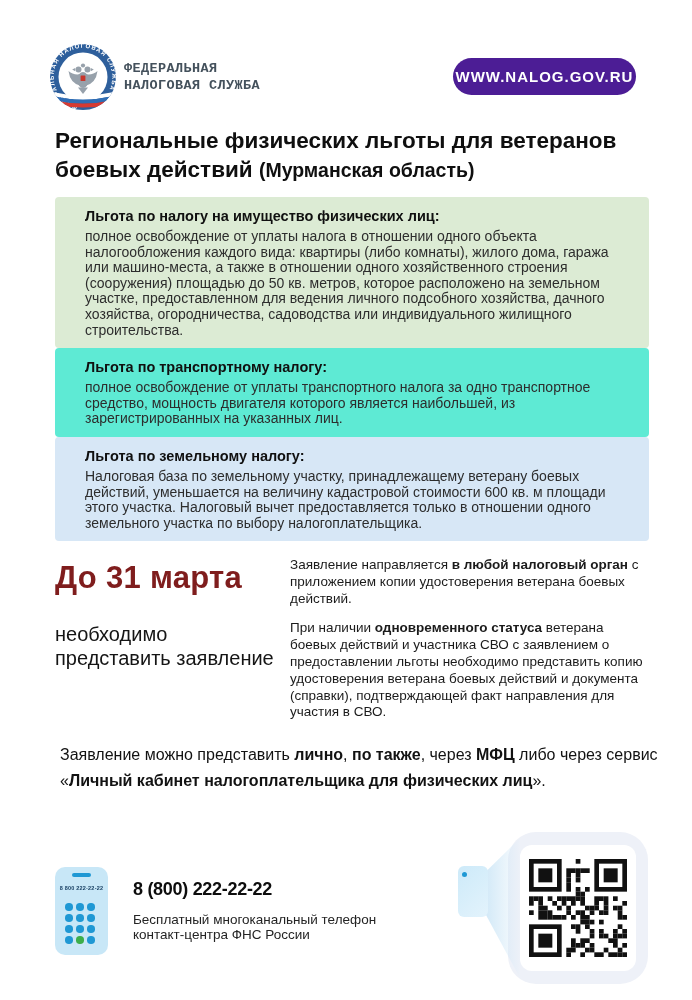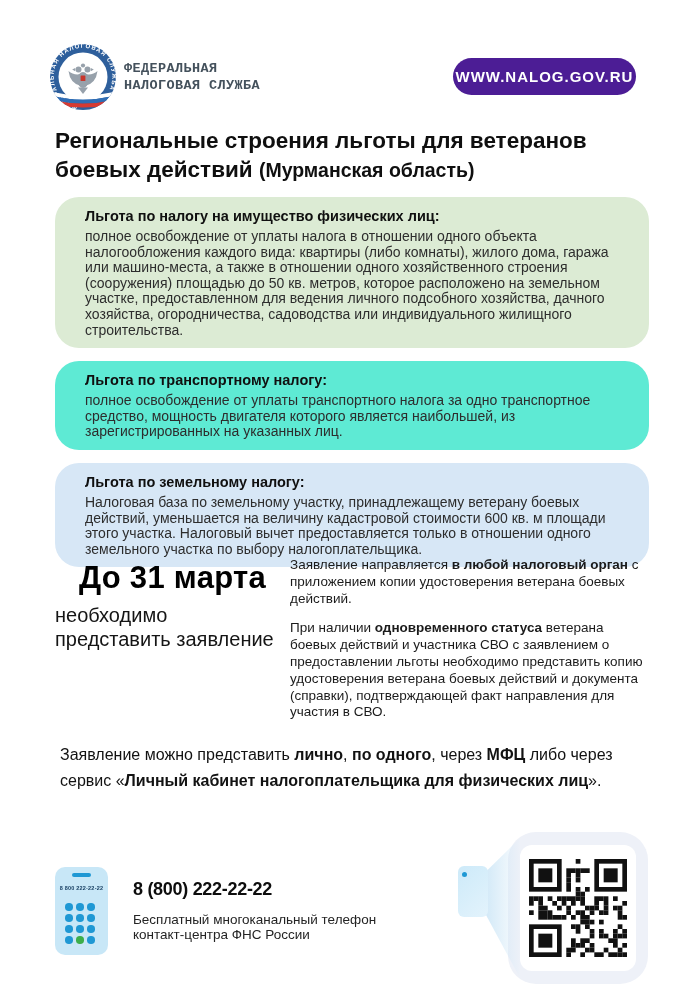--- a/index.html
+++ b/index.html
@@ -19,28 +19,28 @@
     display:flex;align-items:center;justify-content:center;
     color:#fff;font-size:15px;font-weight:bold;letter-spacing:1px;cursor:pointer;
   }
   
   .title{position:absolute;left:55px;top:126px;width:600px;margin:0;
     font-size:22.5px;font-weight:bold;color:#0f0f0f;line-height:29px;}
   .title .line{display:block;}
   .title .note{font-size:19.5px;}
   
   .cards{position:absolute;left:55px;top:197px;width:594px;}
-  .card{box-sizing:border-box;width:594px;border-radius:24px;
-    padding:11px 28px 10px 30px;margin-bottom:13px;}
+  .card{box-sizing:border-box;width:594px;border-radius:4px;
+    padding:11px 28px 10px 30px;}
   .card h3{margin:0 0 4px 0;font-size:14.5px;line-height:17px;color:#101010;}
   .card p{margin:0;font-size:14px;line-height:15.6px;color:#2d2d2d;}
   
   .deadline{position:absolute;left:55px;top:561px;width:235px;}
   .deadline h2{margin:0;font-size:31px;line-height:33px;font-weight:bold;letter-spacing:.3px;}
-  .deadline .sub{margin-top:10px;font-size:20px;line-height:23.5px;color:#151515;}
+  .deadline .sub{margin-top:29px;font-size:20px;line-height:23.5px;color:#151515;}
   .deadline .sub span{display:block;}
   
   .right-col{position:absolute;left:290px;top:557px;width:363px;}
   .right-col p{margin:0 0 13px 0;font-size:13.5px;line-height:16.8px;color:#1b1b1b;}
   .right-col b,.bottom-note b{font-weight:bold;}
   
   .bottom-note{position:absolute;left:60px;top:742px;width:600px;margin:0;
     font-size:16px;line-height:26px;color:#121212;}
   
   .phone-device{position:absolute;left:55px;top:867px;width:53px;height:88px;
@@ -105,54 +105,54 @@
   </svg>
 
   <div class="org-name">
     <span>ФЕДЕРАЛЬНАЯ</span>
     <span>НАЛОГОВАЯ СЛУЖБА</span>
   </div>
 
   <div class="url-pill" style="background: #4c1d95;">WWW.NALOG.GOV.RU</div>
 
   <h1 class="title">
-    <span class="line">Региональные строения льготы для ветеранов</span>
+    <span class="line">Региональные физических льготы для ветеранов</span>
     <span class="line"><span>боевых действий</span>
       <span class="note">(Мурманская область)</span></span>
   </h1>
 
   <section class="cards">
     <article class="card" style="background: rgb(220, 235, 212);">
       <h3>Льгота по налогу на имущество физических лиц:</h3>
       <p>полное освобождение от уплаты налога в отношении одного объекта налогообложения каждого вида: квартиры (либо комнаты), жилого дома, гаража или машино-места, а также в отношении одного хозяйственного строения (сооружения) площадью до 50 кв. метров, которое расположено на земельном участке, предоставленном для ведения личного подсобного хозяйства, дачного хозяйства, огородничества, садоводства или индивидуального жилищного строительства.</p>
     </article>
     <article class="card" style="background: #5eead4;">
       <h3>Льгота по транспортному налогу:</h3>
       <p>полное освобождение от уплаты транспортного налога за одно транспортное средство, мощность двигателя которого является наибольшей,  из зарегистрированных на указанных лиц.</p>
     </article>
     <article class="card" style="background: rgb(215, 231, 246);">
       <h3>Льгота по земельному налогу:</h3>
       <p>Налоговая база по земельному участку, принадлежащему ветерану боевых действий, уменьшается на величину кадастровой стоимости 600 кв. м площади этого участка. Налоговый вычет предоставляется только в отношении одного земельного участка по выбору налогоплательщика.</p>
     </article>
   </section>
 
   <section class="deadline">
-    <h2 style="color: #000000; text-align: center;">До 31 марта</h2>
+    <h2 style="color: #7f1d1d;">До 31 марта</h2>
     <div class="sub">
       <span>необходимо</span>
       <span>представить заявление</span>
     </div>
   </section>
 
   <section class="right-col">
     <p><span>Заявление направляется </span><b>в любой налоговый орган</b><span> с приложением копии удостоверения ветерана боевых действий.</span></p>
     <p><span>При наличии </span><b>одновременного статуса</b><span> ветерана боевых действий и участника СВО с заявлением о предоставлении льготы необходимо представить копию удостоверения ветерана боевых действий и документа (справки), подтверждающей факт направления для участия в СВО.</span></p>
   </section>
 
-  <p class="bottom-note"><span>Заявление можно представить </span><b>лично</b><span>, </span><b>по одного</b><span>, через </span><b>МФЦ</b><span> либо через сервис «</span><b>Личный кабинет налогоплательщика для физических лиц</b><span>».</span></p>
+  <p class="bottom-note"><span>Заявление можно представить </span><b>лично</b><span>, </span><b>по также</b><span>, через </span><b>МФЦ</b><span> либо через сервис «</span><b>Личный кабинет налогоплательщика для физических лиц</b><span>».</span></p>
 
   <div class="phone-device" style="background: rgb(200, 231, 247);">
     <span class="speaker" style="background: rgb(31, 152, 212);"></span>
     <span class="mini-num">8 800 222-22-22</span>
     <span class="keypad">
         <span class="dot" style="background: rgb(31, 152, 212);"></span>
         <span class="dot" style="background: rgb(31, 152, 212);"></span>
         <span class="dot" style="background: rgb(31, 152, 212);"></span>
         <span class="dot" style="background: rgb(31, 152, 212);"></span>
         <span class="dot" style="background: rgb(31, 152, 212);"></span>

